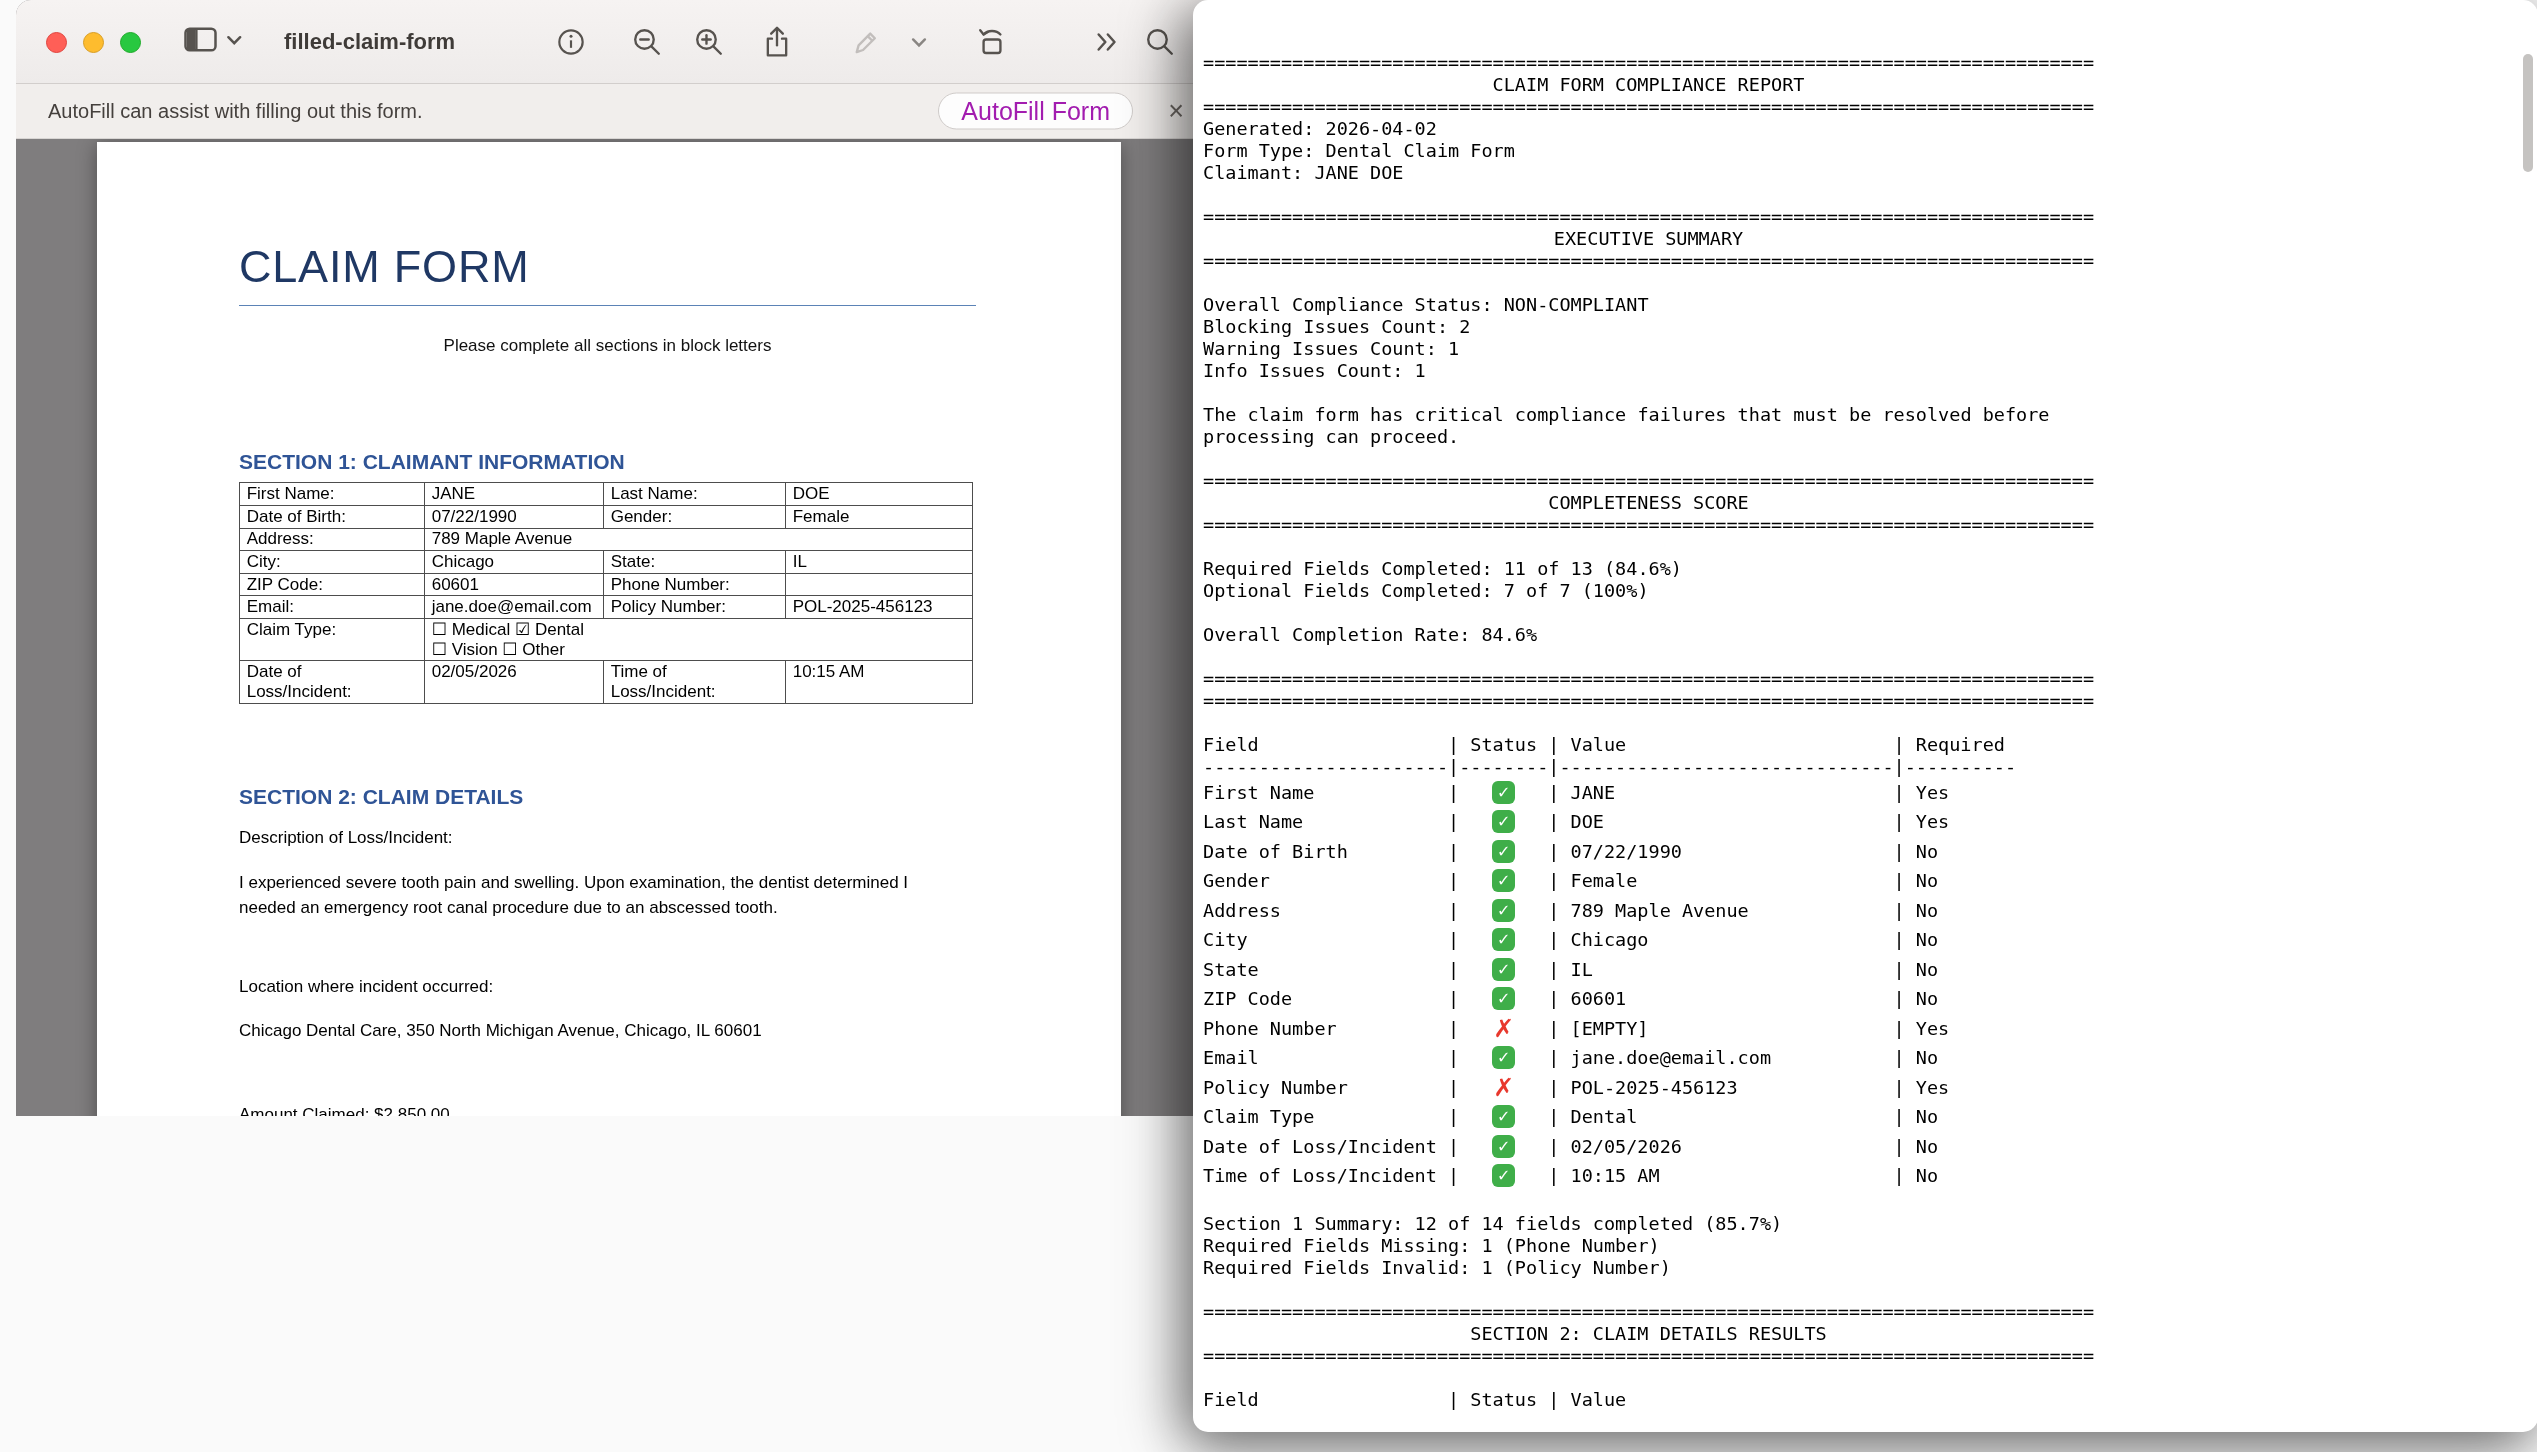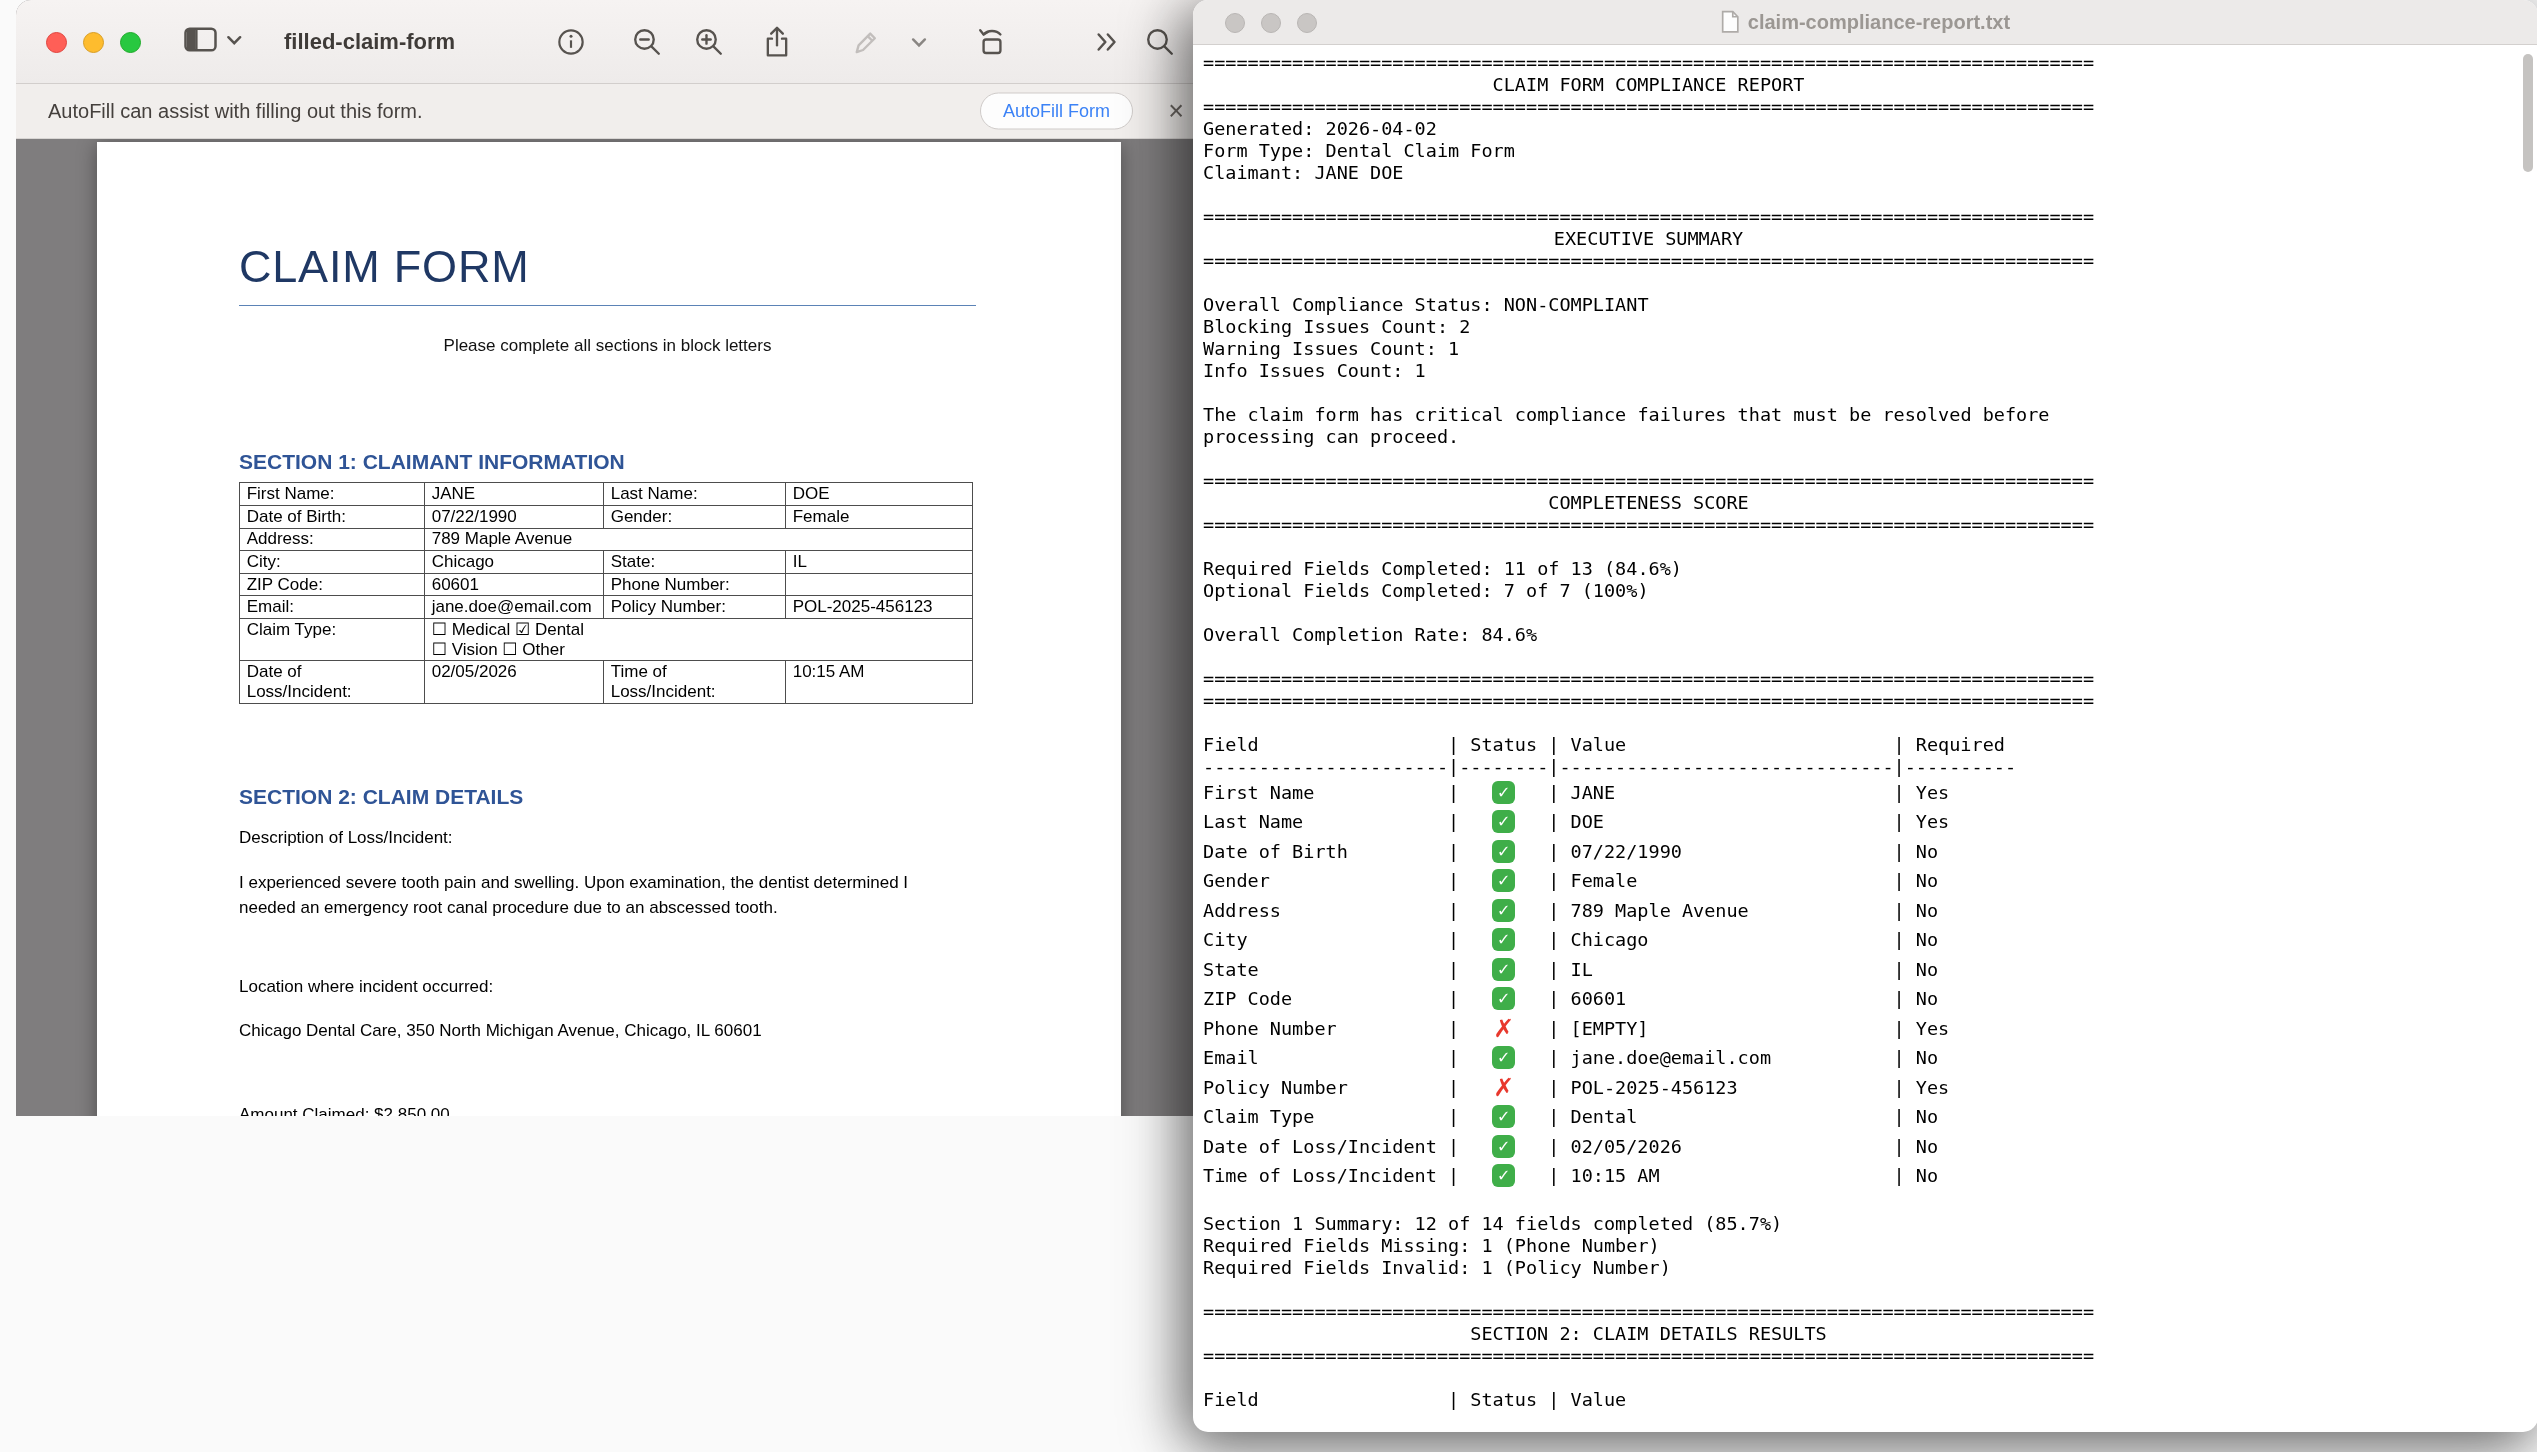--- a/index.html
+++ b/index.html
@@ -15,21 +15,21 @@
   .tl.red{background:#ff5f57;border:0.8px solid #e0443e;}
   .tl.yellow{background:#febc2e;border:0.8px solid #d89e24;}
   .tl.green{background:#28c840;border:0.8px solid #1eab29;}
   .sidebar-btn{position:absolute;left:167px;top:25px;display:flex;align-items:center;gap:6.7px;color:#57534f;}
   .win-title{position:absolute;left:268px;top:42px;transform:translateY(-50%);font-size:22px;font-weight:700;color:#3f3b38;}
   .tb-btn{position:absolute;top:42px;transform:translate(-50%,-50%);color:#57534f;display:flex;align-items:center;justify-content:center;}
   .tb-btn.disabled{color:#c2bebc;}
   .banner{position:absolute;top:84px;left:0;right:0;height:55px;background:#f1eeec;border-bottom:0.8px solid #d8d5d3;}
   .banner-text{position:absolute;left:32px;top:50%;transform:translateY(-50%);font-size:20px;color:#45403d;}
   .autofill-btn{position:absolute;right:76px;top:50%;transform:translateY(-50%);height:37px;padding:0 22px;
-    background:#fdfdfd;border:1.3px solid #cfcbc9;border-radius:18.5px;font-size:18px;color:#3b82f6;
+    background:#fdfdfd;border:1.3px solid #cfcbc9;border-radius:18.5px;font-size:25px;color:#a21caf;
     display:flex;align-items:center;}
   .banner-close{position:absolute;right:25px;top:50%;transform:translateY(-50%);font-size:27px;color:#6b6662;line-height:1;}
   .doc-area{position:absolute;top:139px;left:0;right:0;bottom:0;background:#7f7d7e;overflow:hidden;}
   .page{position:absolute;left:81px;top:3.4px;width:1024px;height:1432px;background:#fff;
     box-shadow:0 3.4px 18.5px rgba(0,0,0,.38);padding:0 145px 0 142px;color:#000;}
   .form-title{margin-top:99px;text-align:left;font-size:45px;letter-spacing:0.8px;color:#1f3864;
     padding-bottom:11.8px;border-bottom:1.7px solid #5b83b6;line-height:1.15;}
   .form-subtitle{margin-top:30px;text-align:center;font-size:17px;color:#111;}
   .sec-h{font-size:21px;font-weight:700;color:#2f5496;line-height:25px;}
   .s1h{margin-top:93px;}
@@ -269,36 +269,20 @@
             <span class="bullet">•</span>
             <span class="cbox">☑</span>
             <span>Medical Records</span>
           </div>
         </div>
     </div>
   </div>
 </div>
 
 <div class="win-right">
-  <div class="titlebar2">
-    <div class="traffic2">
-      <span class="tl2"></span>
-      <span class="tl2"></span>
-      <span class="tl2"></span>
-    </div>
-    <div class="title2">
-      <span>
-        <svg width="18.5" height="23.6" viewBox="0 0 22 28" fill="#fdfdfd" stroke="#aeaba8" stroke-width="2">
-          <path d="M2 2 H14 L20 8 V26 H2 Z"></path>
-            <path d="M14 2 V8 H20" fill="none"></path>
-        </svg>
-      </span>
-      <span>claim-compliance-report.txt</span>
-    </div>
-  </div>
   <div class="report">
       <div class="rline">================================================================================</div>
       <div class="rline center80">CLAIM FORM COMPLIANCE REPORT</div>
       <div class="rline">================================================================================</div>
       <div class="rline">Generated: 2026-04-02</div>
       <div class="rline">Form Type: Dental Claim Form</div>
       <div class="rline">Claimant: JANE DOE</div>
       <div class="rline"></div>
       <div class="rline">================================================================================</div>
       <div class="rline center80">EXECUTIVE SUMMARY</div>

